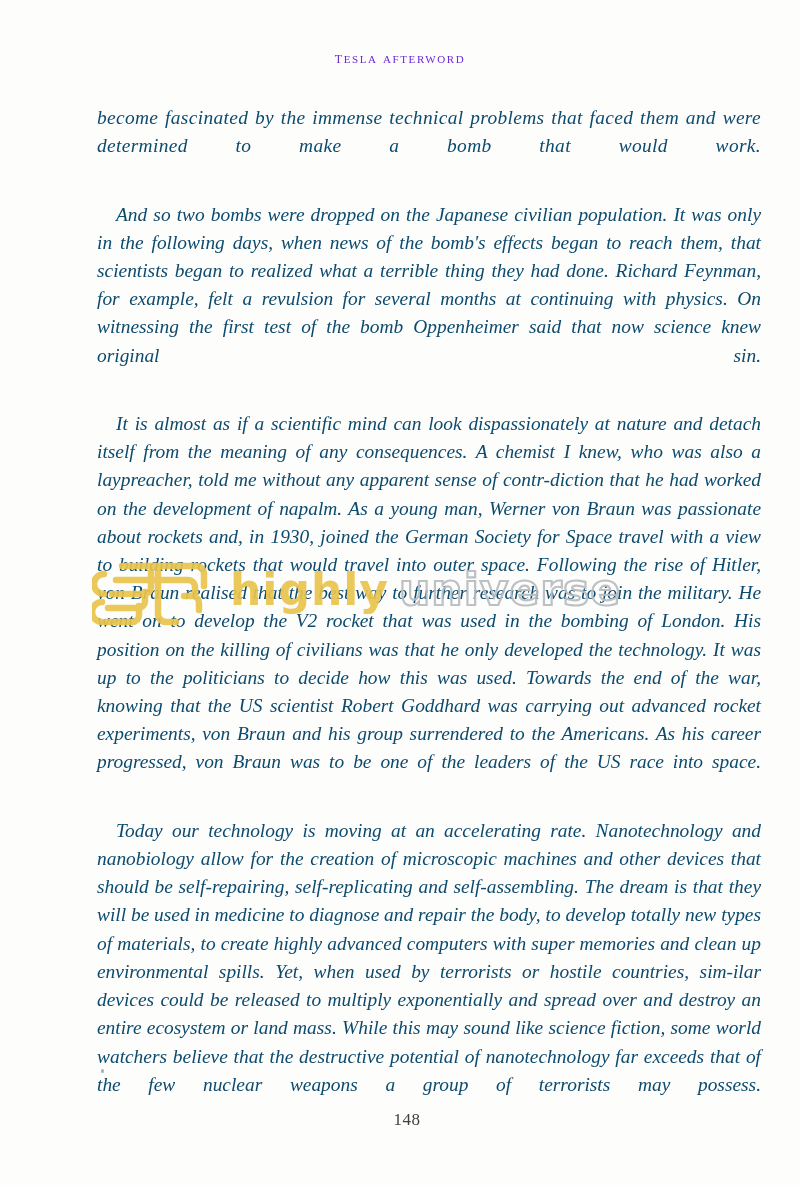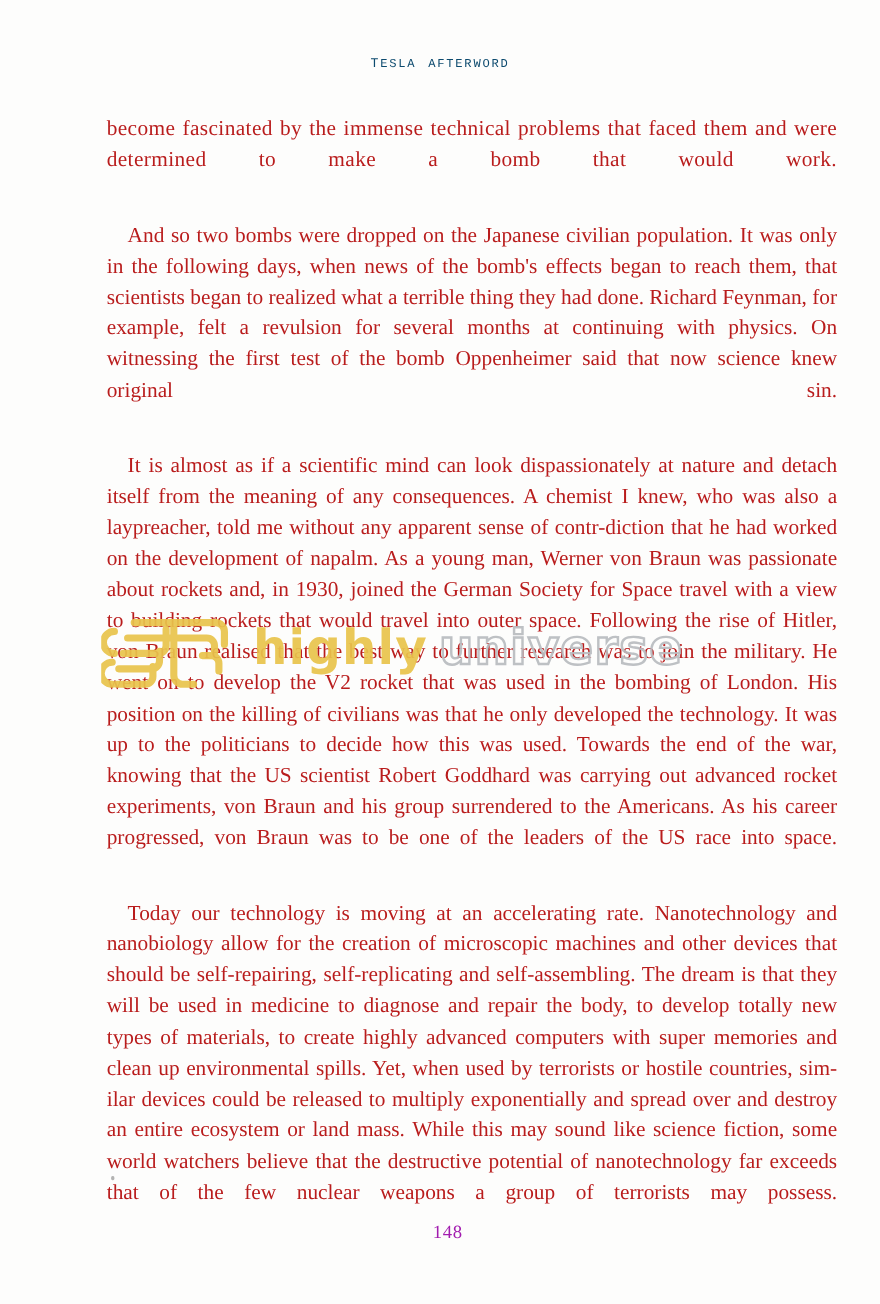--- a/index.html
+++ b/index.html
@@ -22,40 +22,41 @@
     background: #fdfdfc;
   }
 
   
   .running-header {
     position: absolute;
     top: 48px;
     left: 0;
     width: 800px;
     text-align: center;
-    font-family: Liberation Mono, monospace;
+    font-family: Liberation Serif, serif;
     font-size: 15.5px;
     letter-spacing: 1.6px;
-    color: #0c4a6e;
+    color: #6d28d9;
     font-variant: small-caps;
     text-transform: lowercase;
   }
   .running-header::first-letter { font-size: 17px; }
 
   
   .textblock {
     position: absolute;
     top: 104px;
     left: 97px;
     width: 664px;
     font-size: 19.4px;
     line-height: 28.2px;
     text-align: justify;
     text-justify: inter-word;
-    color: #b91c1c;
+    color: #0c4a6e;
+    font-style: italic;
   }
   .textblock p {
     margin: 0;
     text-indent: 0;
   }
   .textblock p.indent {
     text-indent: 19px;
     margin-top: 12px;
   }
   
@@ -69,21 +70,21 @@
   }
 
   
   .folio {
     position: absolute;
     top: 1110px;
     left: 0;
     width: 800px;
     text-align: center;
     font-size: 17px;
-    color: #a21caf;
+    color: #404040;
     letter-spacing: 0.5px;
     padding-left: 14px;
     box-sizing: border-box;
   }
 
   
   .speck {
     position: absolute;
     left: 101px;
     top: 1069px;

